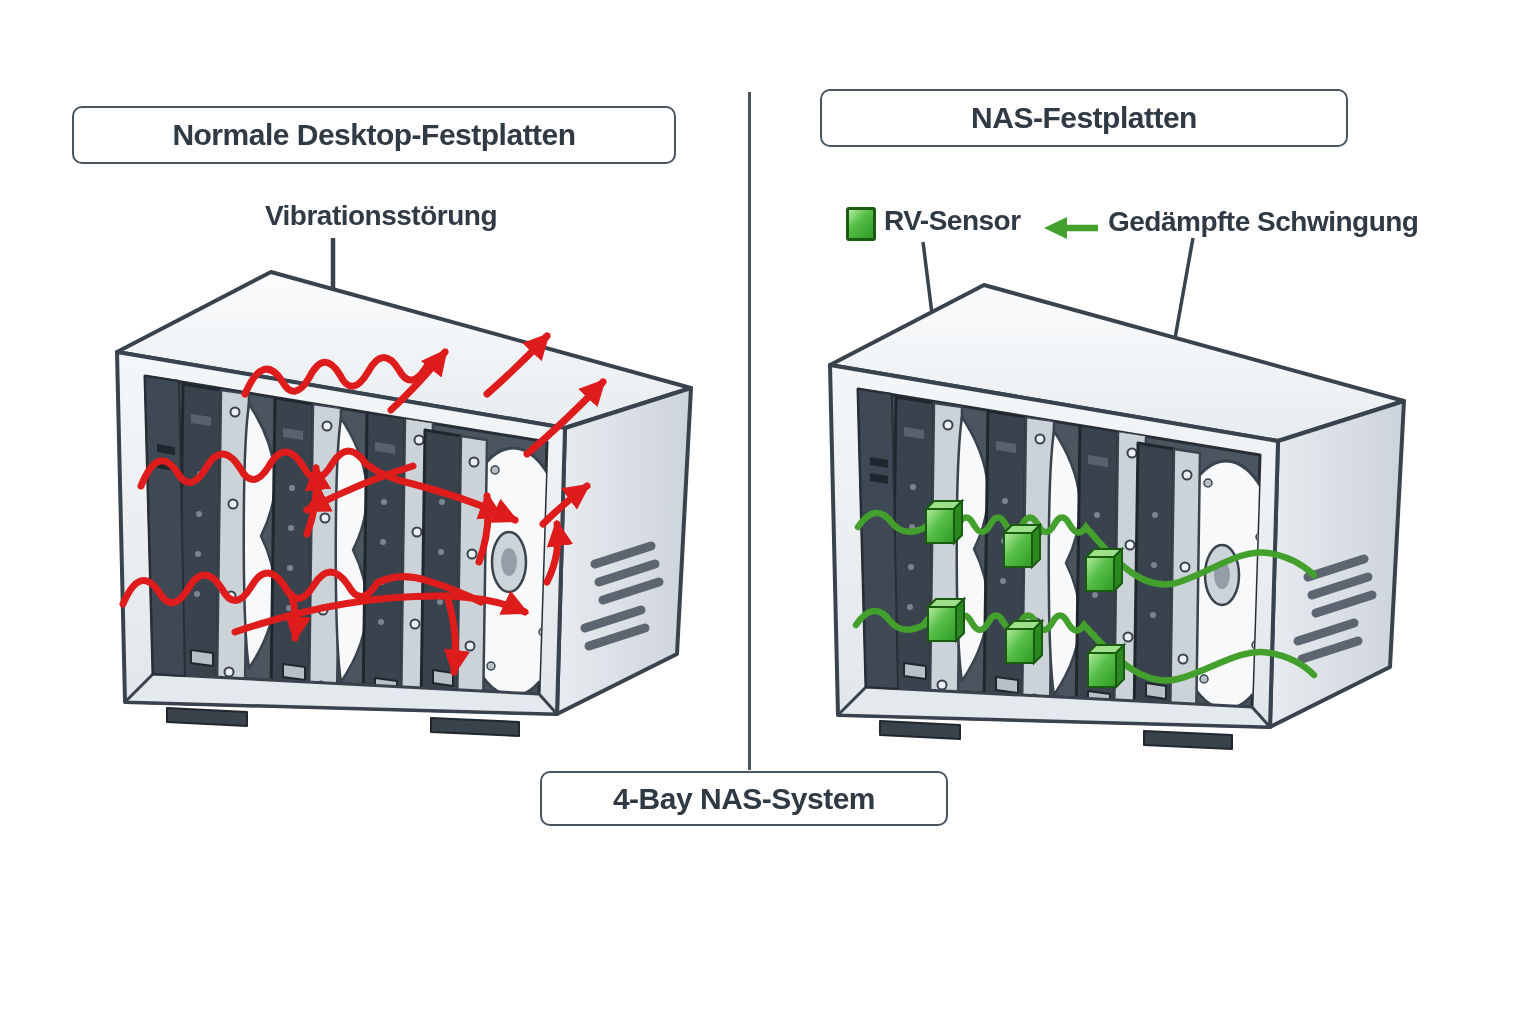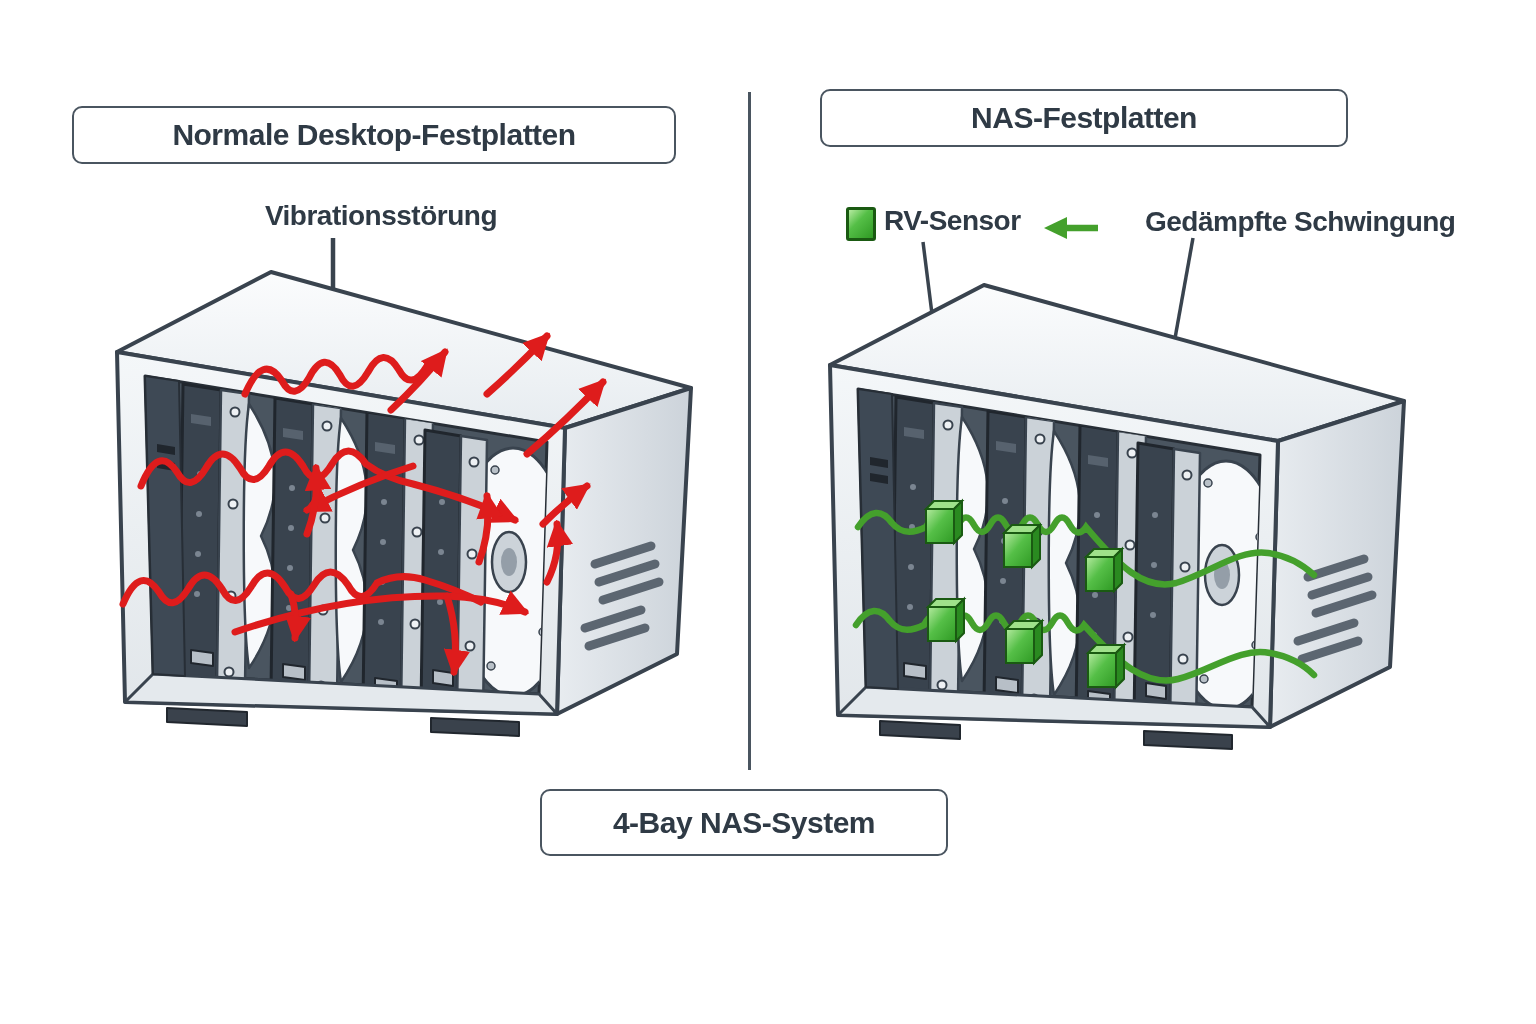--- a/index.html
+++ b/index.html
@@ -26,28 +26,28 @@
     position:absolute;
     border:2.5px solid var(--box-border);
     border-radius:10px;
     background:#ffffff;
     display:flex;align-items:center;justify-content:center;
     font-weight:bold;font-size:30px;letter-spacing:-0.5px;
     color:var(--text);
   }
   #left-title{left:72px;top:106px;width:604px;height:58px;}
   #right-title{left:820px;top:89px;width:528px;height:58px;}
-  #footer-box{left:540px;top:789px;width:408px;height:67px;}
+  #footer-box{left:540px;top:771px;width:408px;height:55px;}
   .annot{
     position:absolute;font-weight:bold;font-size:28px;letter-spacing:-0.5px;
     color:var(--text);white-space:nowrap;
   }
   #vibration-label{left:197px;top:200px;width:300px;text-align:right;}
   #rv-sensor-label{left:884px;top:205px;text-align:right;}
-  #damping-label{left:1108px;top:206px;margin-left:37px;}
+  #damping-label{left:1108px;top:206px;}
   #divider{
     position:absolute;left:748px;top:92px;width:3px;height:678px;
     background:var(--box-border);
   }
   #rv-sensor-swatch{
     position:absolute;left:846px;top:207px;width:30px;height:34px;
     border:3px solid var(--sensor-green-dark);border-radius:3px;
     background:linear-gradient(135deg,#b6eba1 0%,#55bf47 40%,#2f9a24 100%);
   }
   .overlay{position:absolute;pointer-events:none;}

